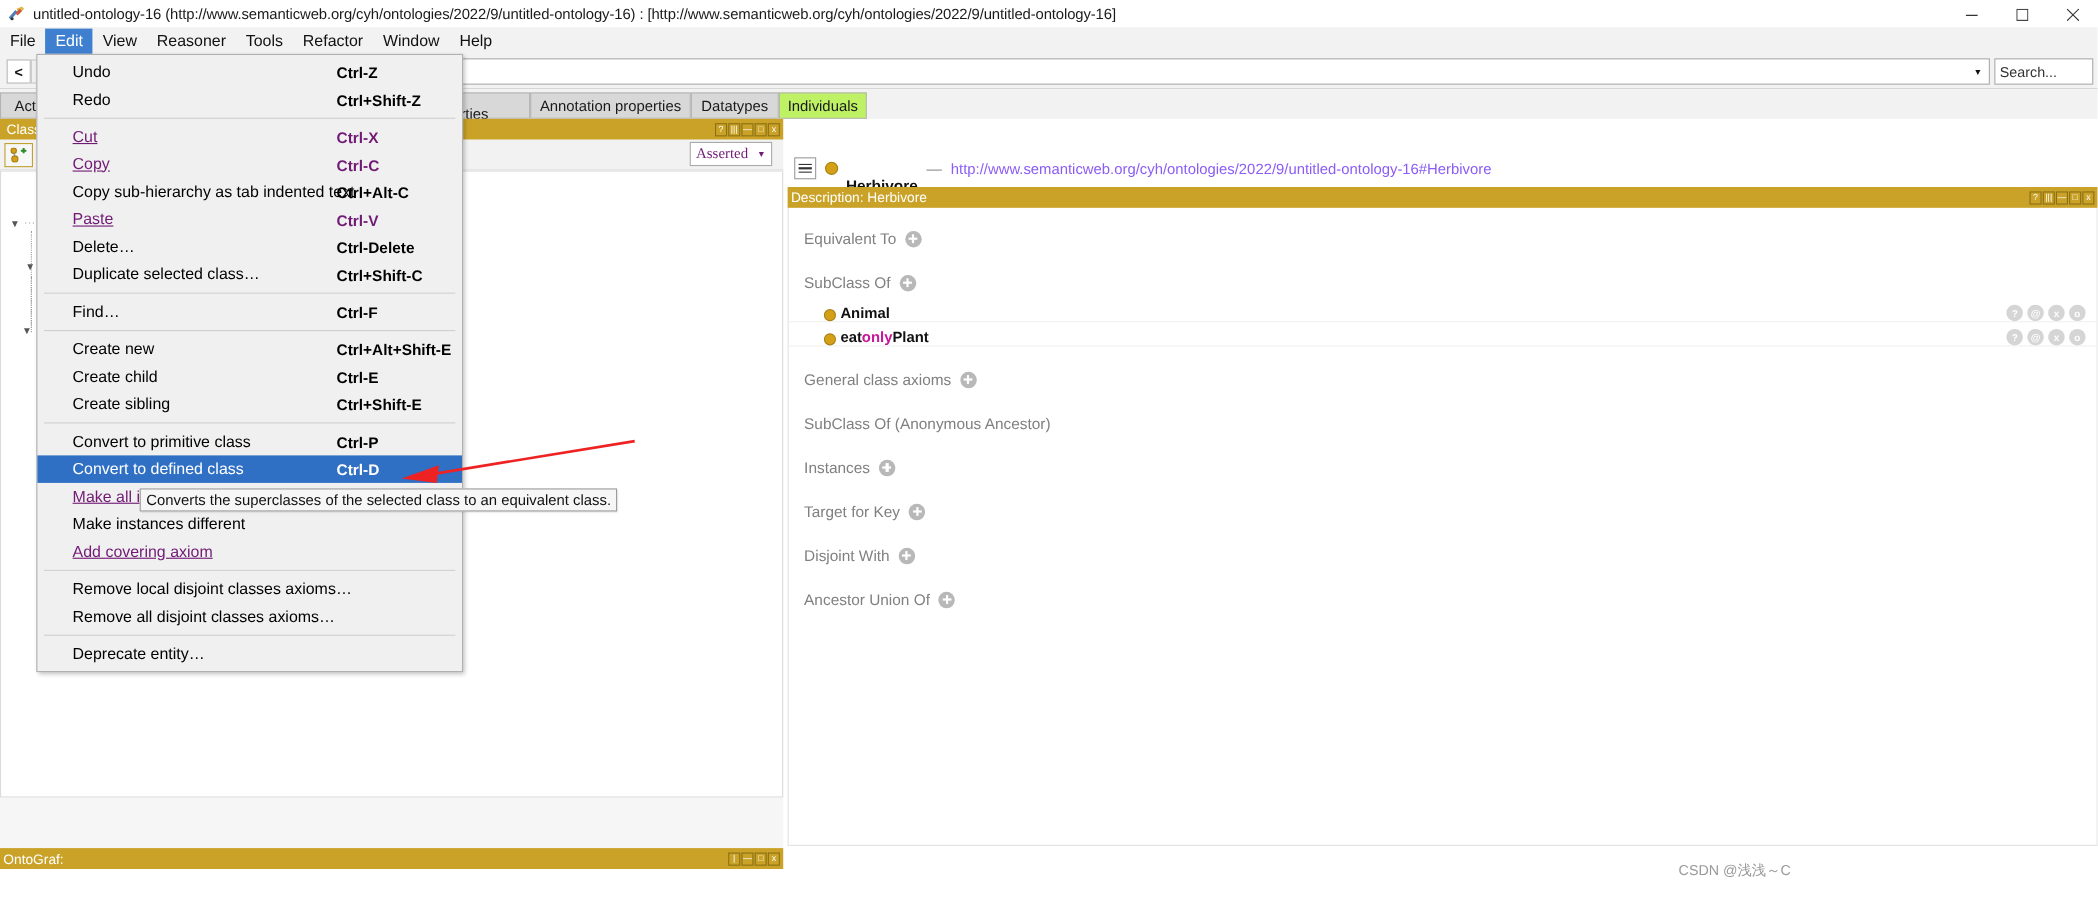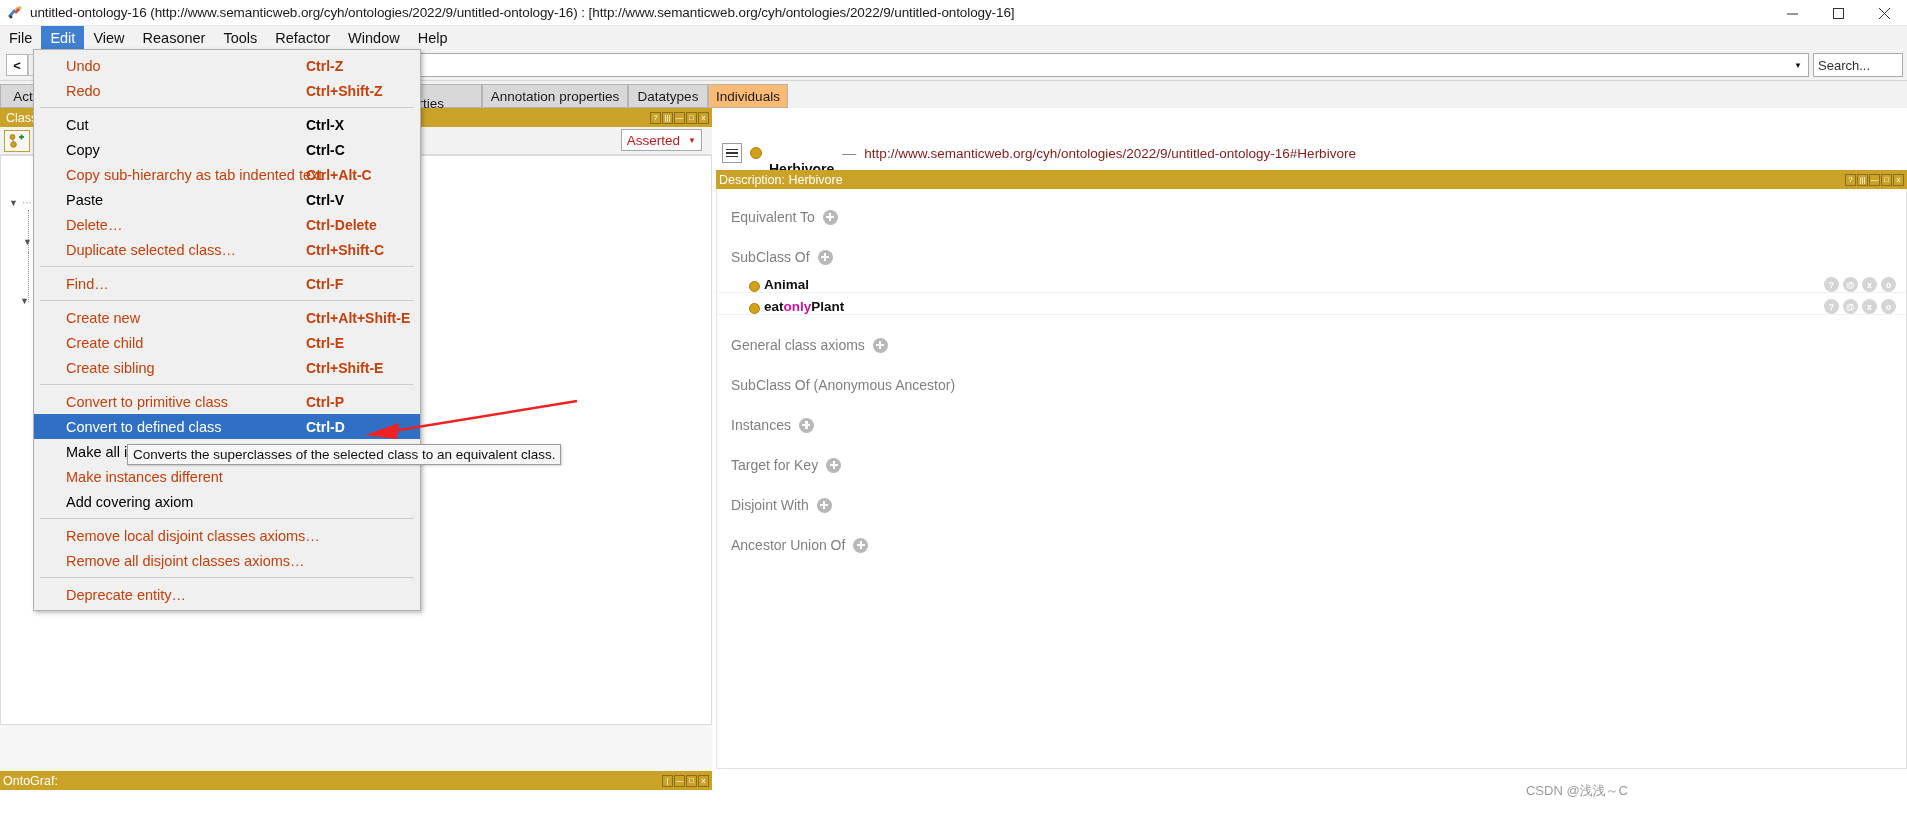--- a/index.html
+++ b/index.html
@@ -97,21 +97,21 @@
   .tabstrip {
     position: absolute; left: 0; top: 81px; width: 1907px; height: 27px;
     background: #f2f2f2;
   }
   .tab {
     position: absolute; top: 3px; height: 24px;
     background: #d8d8d8; border: 1px solid #b4b4b4;
     display: flex; align-items: center; justify-content: center;
     font-size: 13.5px; color: #1a1a1a; padding: 0 7px;
   }
-  .tab.selected { background: #fdba74; }
+  .tab.selected { background: #bef264; }
 
   
   .left-panel {
     position: absolute; left: 0; top: 108px; width: 712px; height: 682px;
     background: #f6f6f6;
   }
   .panel-head {
     position: absolute; left: 0; width: 712px; height: 19px;
     background: #c9a227;
     display: flex; align-items: center; justify-content: space-between;
@@ -131,21 +131,21 @@
     display: flex; align-items: center; padding-left: 4px;
   }
   .tool-btn {
     width: 26px; height: 22px; background: #f7f7f7; border: 1px solid #c0a030;
     margin-right: 2px; display: flex; align-items: center; justify-content: center;
   }
   .asserted-combo {
     position: absolute; right: 10px; top: 2px;
     background: #ffffff; border: 1px solid #a9a9a9;
     height: 22px; padding: 0 5px; display: flex; align-items: center;
-    font-size: 13.5px; color: #b91c1c;
+    font-size: 13.5px; color: #701a75; font-family: Liberation Serif, serif;
   }
   .asserted-combo .caret { margin-left: 8px; font-size: 8px; }
 
   .tree-area {
     position: absolute; left: 0; top: 47px; width: 712px; height: 570px;
     background: #ffffff; border: 1px solid #dcdcdc;
   }
   .tree-row { position: absolute; display: flex; align-items: center; font-size: 13px; }
   .tw { position: absolute; font-size: 9px; color: #555; }
   .node-dot {
@@ -171,21 +171,21 @@
     display: flex; flex-direction: column; justify-content: center;
     align-items: center; gap: 2px; margin-left: 6px; margin-right: 8px;
   }
   .hamburger i { display: block; width: 12px; height: 1.5px; background: #333; }
   .entity-dot {
     width: 12px; height: 12px; border-radius: 50%;
     background: #d4a017; border: 1px solid #a8810f; margin-right: 7px;
   }
   .entity-name { font-size: 14px; font-weight: bold; color: #111; margin-top: 32px; }
   .entity-dash { font-size: 14px; color: #888; margin: 0 8px; }
-  .entity-iri { font-size: 13.5px; color: #7f1d1d; white-space: nowrap; }
+  .entity-iri { font-size: 13.5px; color: #8b5cf6; white-space: nowrap; }
 
   .desc-head {
     position: absolute; left: 716px; top: 170px; width: 1191px; height: 19px;
     background: #c9a227; color: #ffffff; font-size: 12.5px;
     display: flex; align-items: center; justify-content: space-between;
     padding: 0 3px;
   }
   .desc-body {
     position: absolute; left: 716px; top: 189px; width: 1191px; height: 580px;
     background: #ffffff; border: 1px solid #e2e2e2; border-top: none;
@@ -231,23 +231,23 @@
   
   .dropdown {
     position: absolute; left: 33px; top: 49px; width: 388px;
     background: #f0f0f0; border: 1px solid #b0b0b0;
     box-shadow: 2px 2px 4px rgba(0,0,0,0.25);
     z-index: 40; padding: 3px 0 3px 0;
   }
   .dd-item {
     height: 25px; display: flex; align-items: center;
     padding-left: 32px; padding-right: 14px;
-    font-size: 14.5px; color: #c2410c; white-space: nowrap; position: relative;
-  }
-  .dd-item.disabled { color: #000000; }
+    font-size: 14.5px; color: #000000; white-space: nowrap; position: relative;
+  }
+  .dd-item.disabled { color: #701a75; text-decoration: underline; }
   .dd-item.highlight { background: #2f6fc4; color: #ffffff; }
   .dd-label { flex: 1; }
   .dd-sep { height: 1px; background: #d0d0d0; margin: 4px 6px; }
   .dd-accel-col { position: absolute; left: 272px; font-weight: bold; font-size: 14px; }
 
   
   .tooltip {
     position: absolute; left: 127px; top: 444px;
     background: #f6f6f6; border: 1px solid #9c9c9c;
     padding: 2px 5px; font-size: 13.5px; color: #111;

